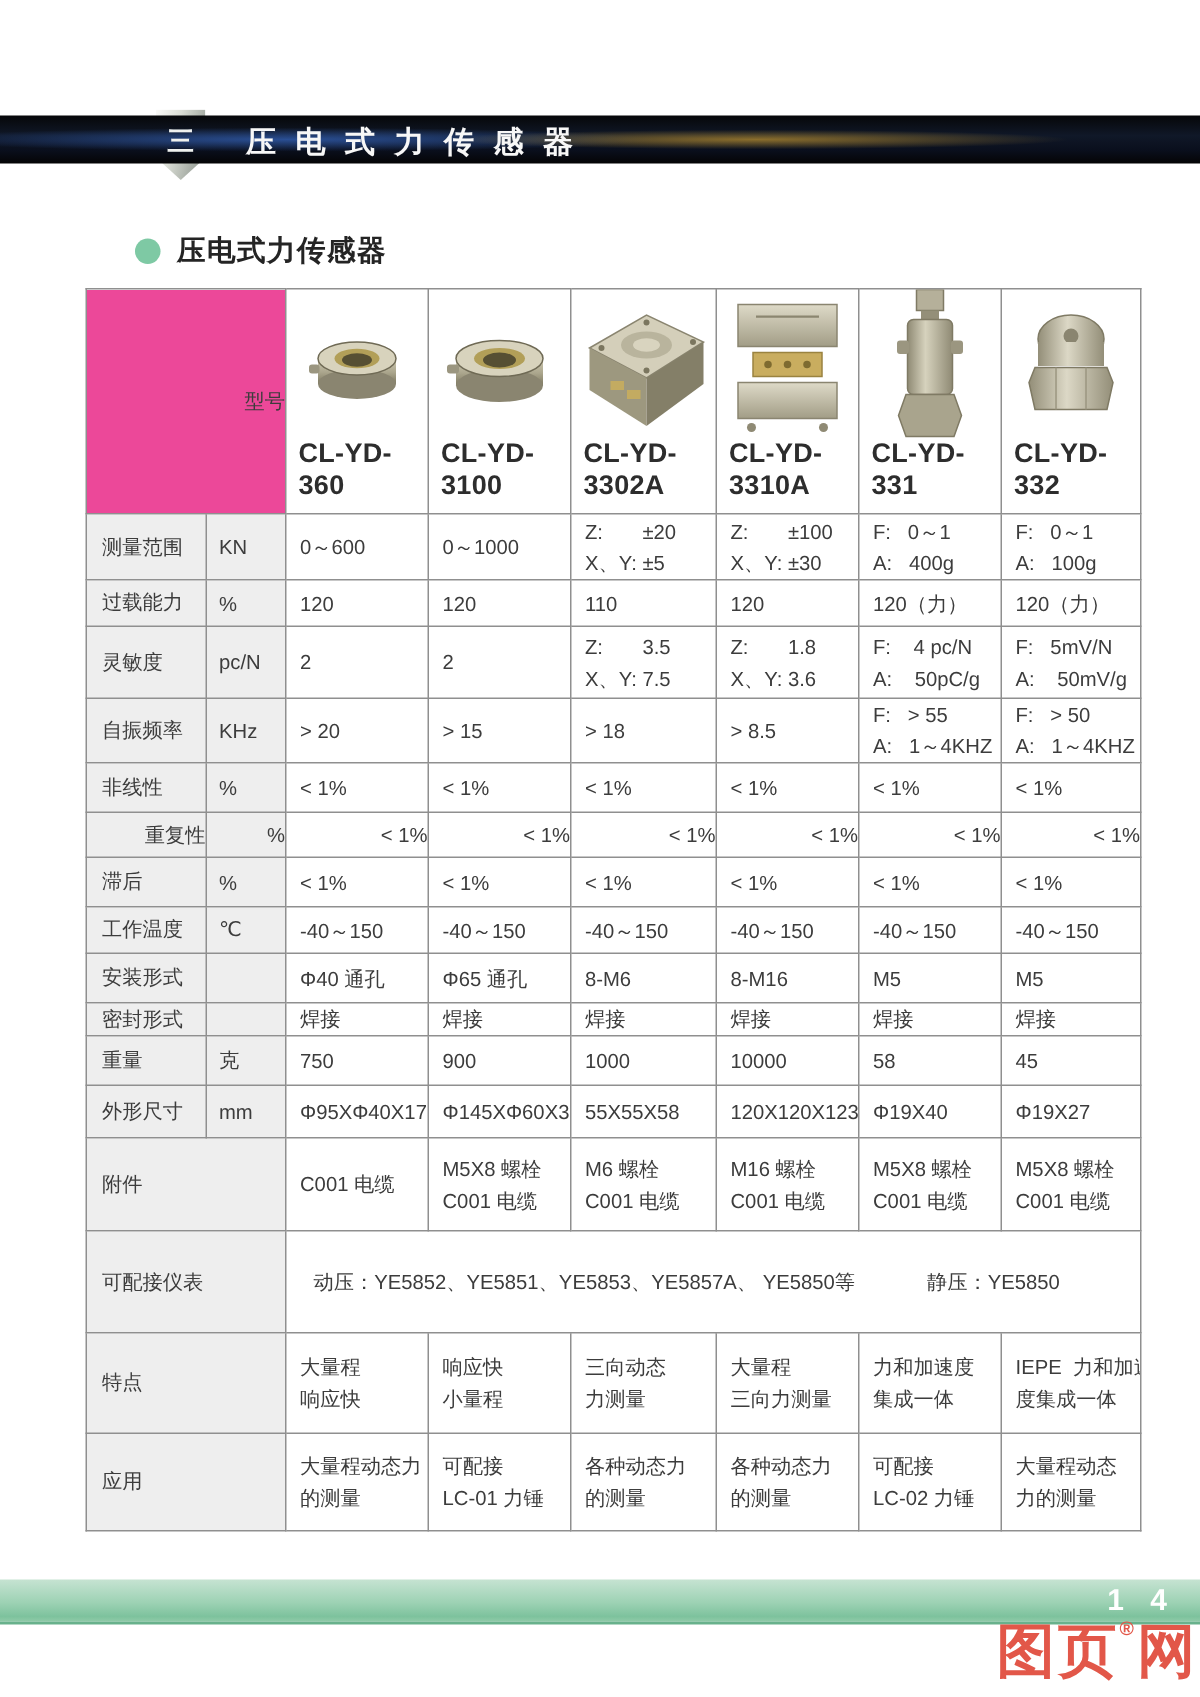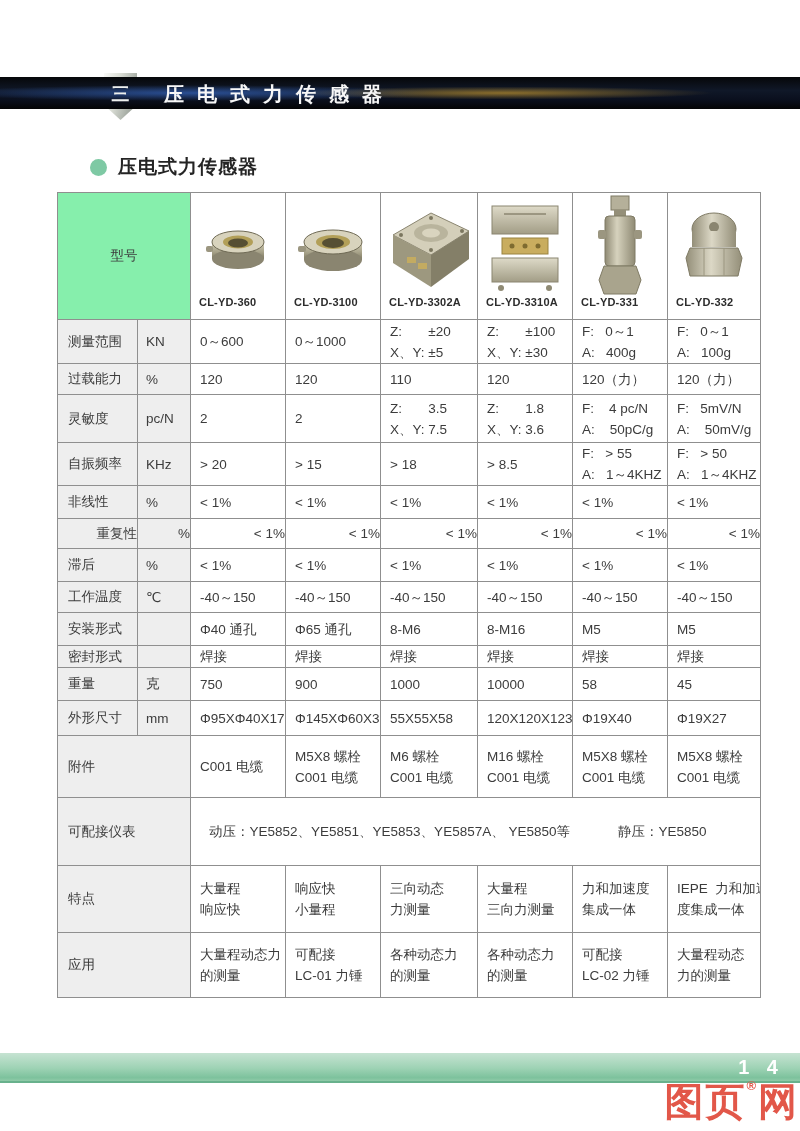--- a/index.html
+++ b/index.html
@@ -43,24 +43,24 @@
     border:1px solid #6d6d6d;
   }
   table.spec td { border:1px solid #8f8f8f; vertical-align:middle; font-size:13.5px; color:#3c3c3c; overflow:hidden; }
   .label-cell { background:#eeeeee; padding-left:10px; }
   .unit-cell  { background:#eeeeee; padding-left:8px; }
   .value-cell { background:#ffffff; padding-left:9px; }
   .cell-line  { white-space:pre; line-height:21px; }
   .wide-cell  { padding-left:18px; }
   .wide-cell .gap { margin-left:48px; }
 
-  .header-model-cell { background:#86efac; text-align:center; font-size:14px;font-family:Liberation Mono, monospace; }
+  .header-model-cell { background:#ec4899; text-align:right; font-size:14px;font-family:Liberation Mono, monospace; }
   .model-cell { background:#ffffff; padding:0; }
   .model-cell .img-box { height:99px; display:flex; align-items:center; justify-content:center; }
-  .model-cell .model-name { font-size:11px; font-weight:bold; color:#2d2d2d; padding:0 0 8px 8px; letter-spacing:.2px; }
+  .model-cell .model-name { font-size:18px; font-weight:bold; color:#2d2d2d; padding:0 0 8px 8px; letter-spacing:.2px; }
 
   tr.row-header       { height:127px; }
   tr.row-range        { height:44px; }
   tr.row-overload     { height:31px; }
   tr.row-sensitivity  { height:48px; }
   tr.row-frequency    { height:41px;padding-left:14px; }
   tr.row-nonlinearity { height:33px; }
   tr.row-repeatability{ height:30px;text-align:right; }
   tr.row-hysteresis   { height:33px; }
   tr.row-temperature  { height:31px; }

